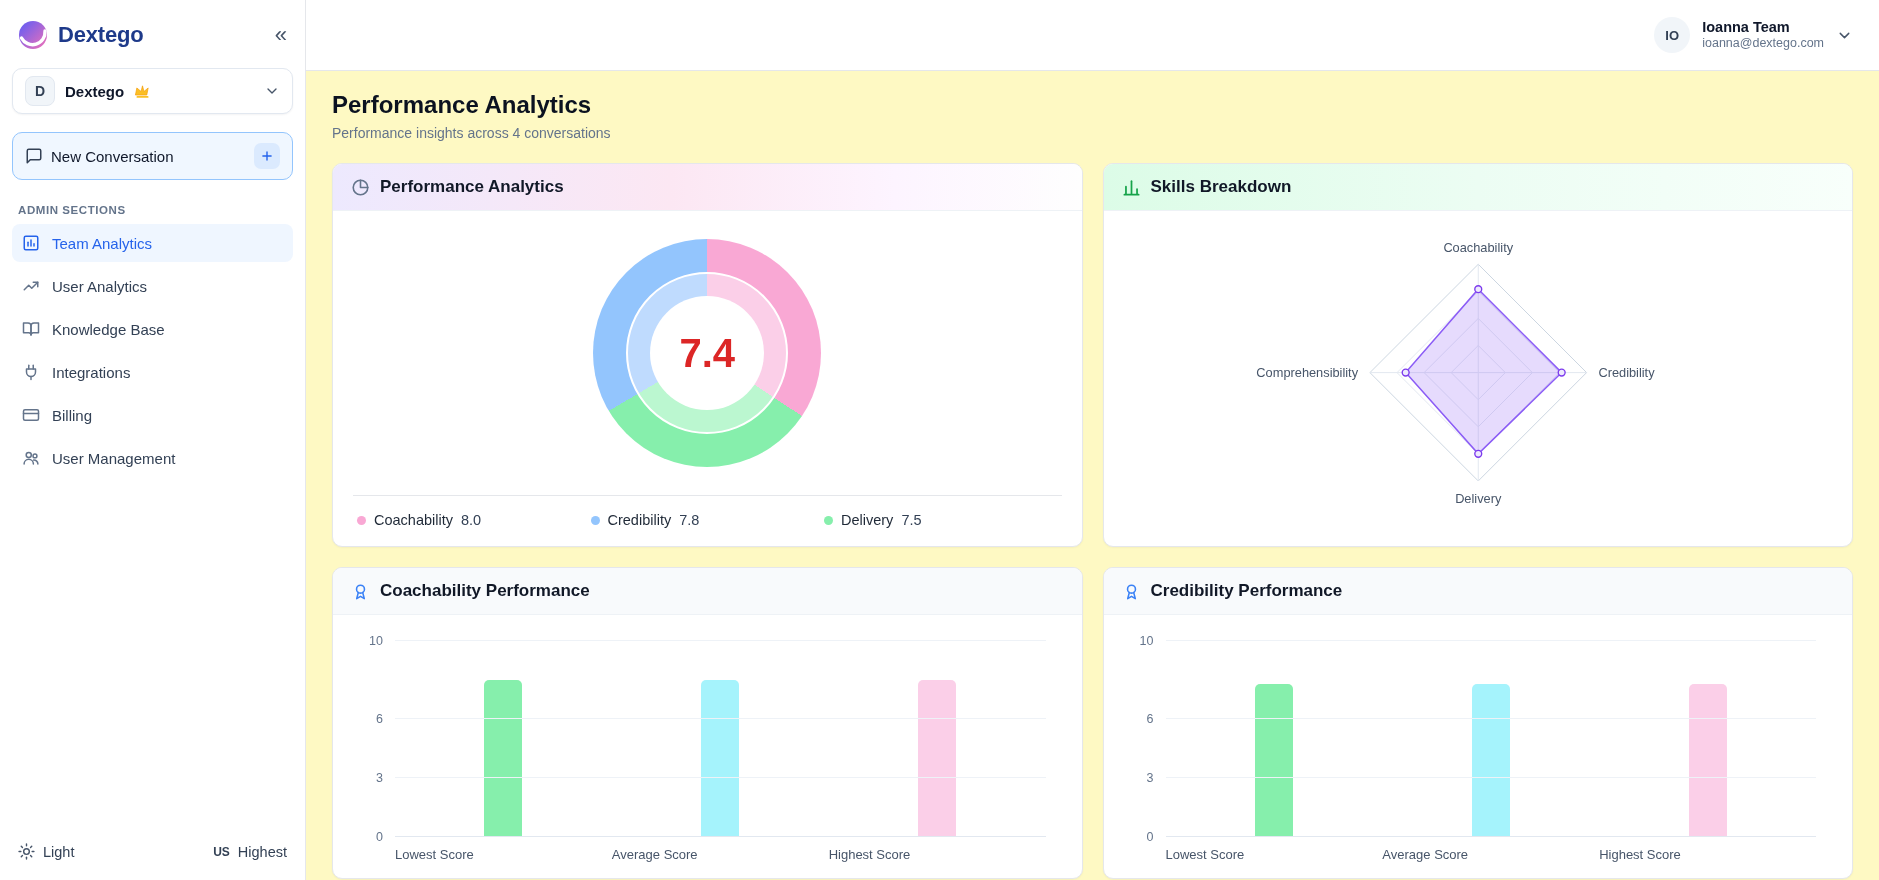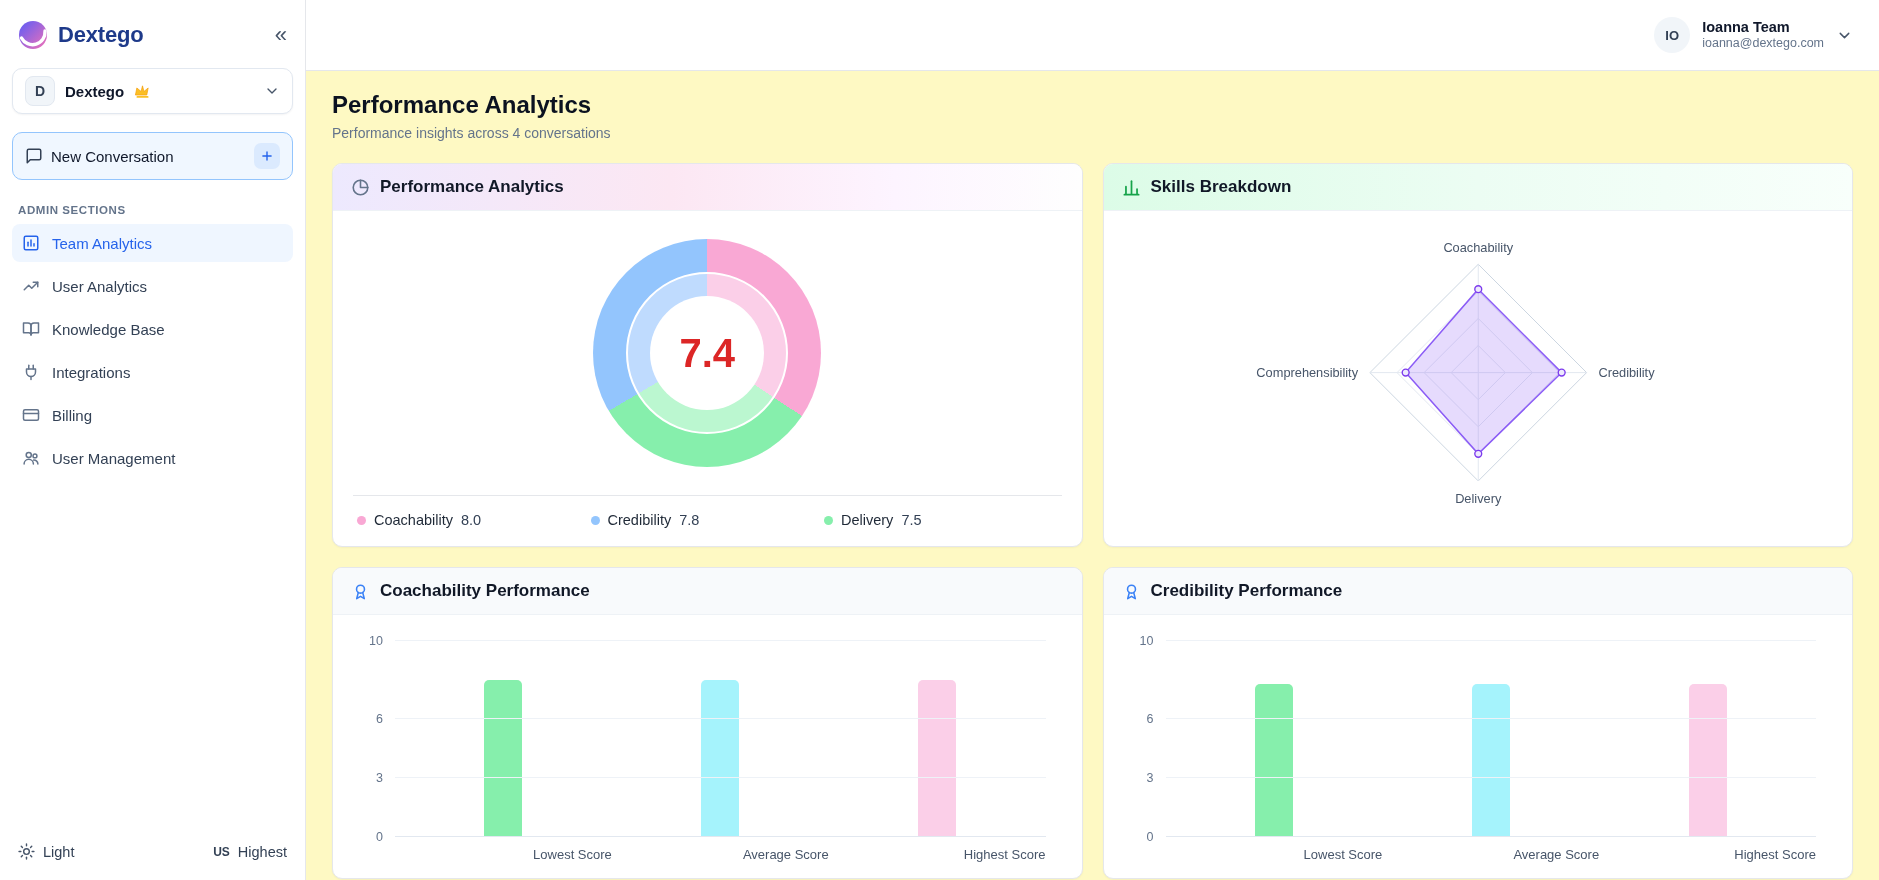--- a/index.html
+++ b/index.html
@@ -76,21 +76,21 @@
   .bc-yaxis{position:relative;width:46px;height:196px}
   .bc-tick{position:absolute;right:12px;transform:translateY(50%);font-size:12.5px;color:#64748b}
   .bc-main{flex:1}
   .bc-plot{position:relative;height:196px}
   .bc-grid{position:absolute;left:0;right:0;height:1px;background:#eef2f7}
   .bc-grid.zero{background:#e2e8f0}
   .bc-bars{position:absolute;inset:0;display:flex}
   .bc-col{flex:1;display:flex;justify-content:center;align-items:flex-end}
   .bc-bar{width:38px;border-radius:5px 5px 0 0}
   .bc-labels{display:flex;margin-top:10px}
-  .bc-label{flex:1;text-align:right;font-size:13px;color:#475569}
+  .bc-label{flex:1;text-align:left;font-size:13px;color:#475569}
 </style>
 </head>
 <body>
 
 <aside class="sidebar">
   <div class="logo-row">
     <span style="display:flex">
       <svg width="30" height="30" viewBox="0 0 30 30">
         <defs>
             <linearGradient id="lgrad" x1="0" y1="0" x2="1" y2="1">

